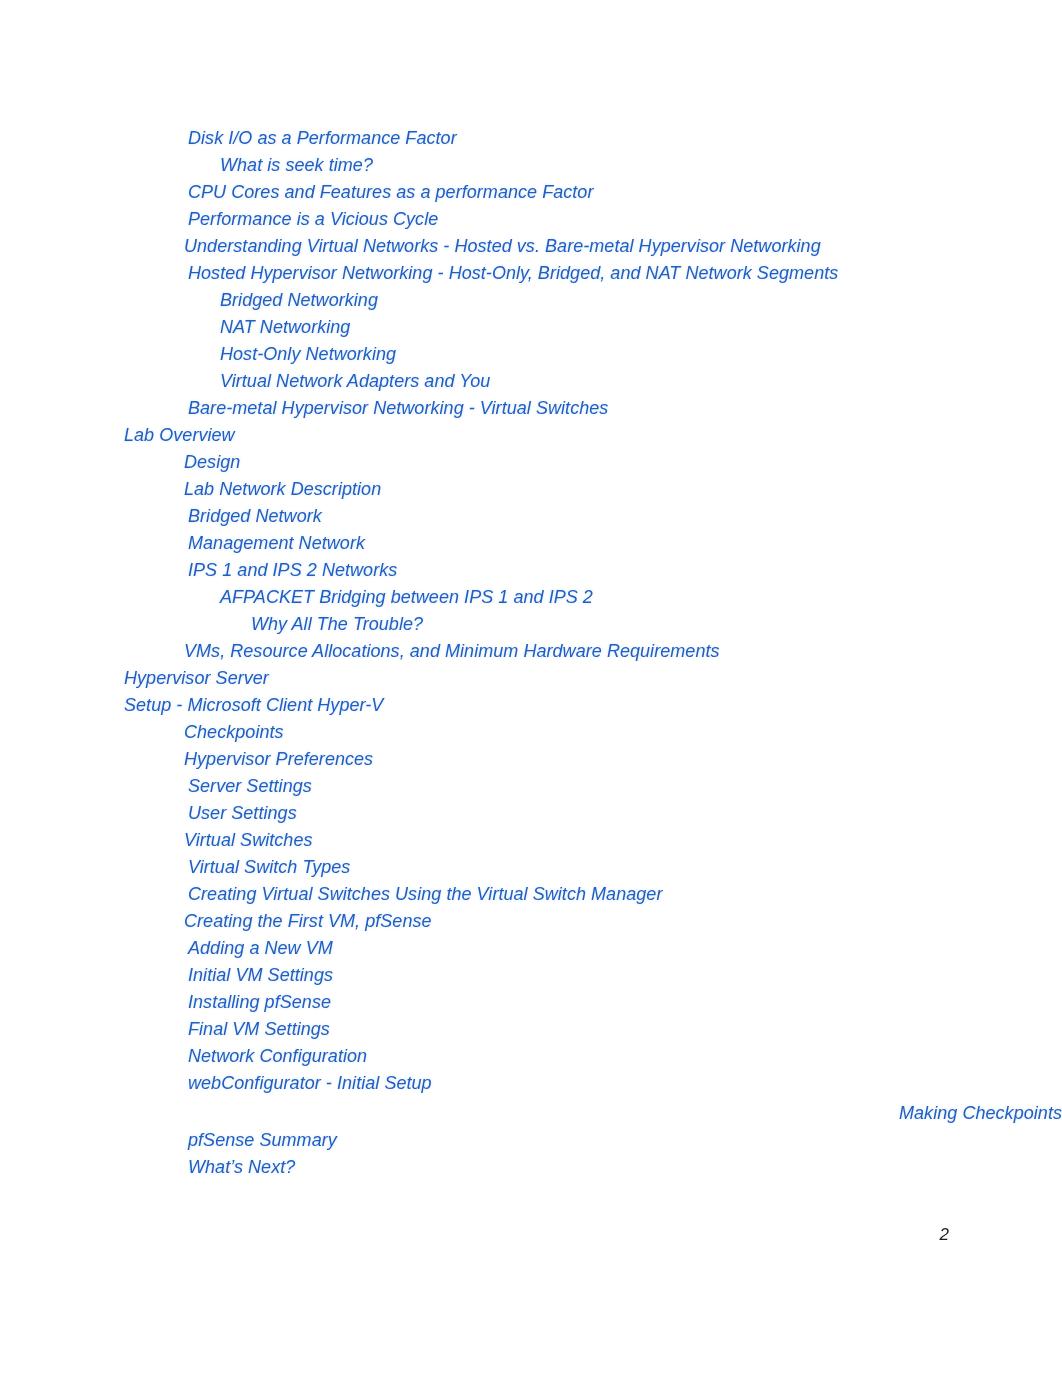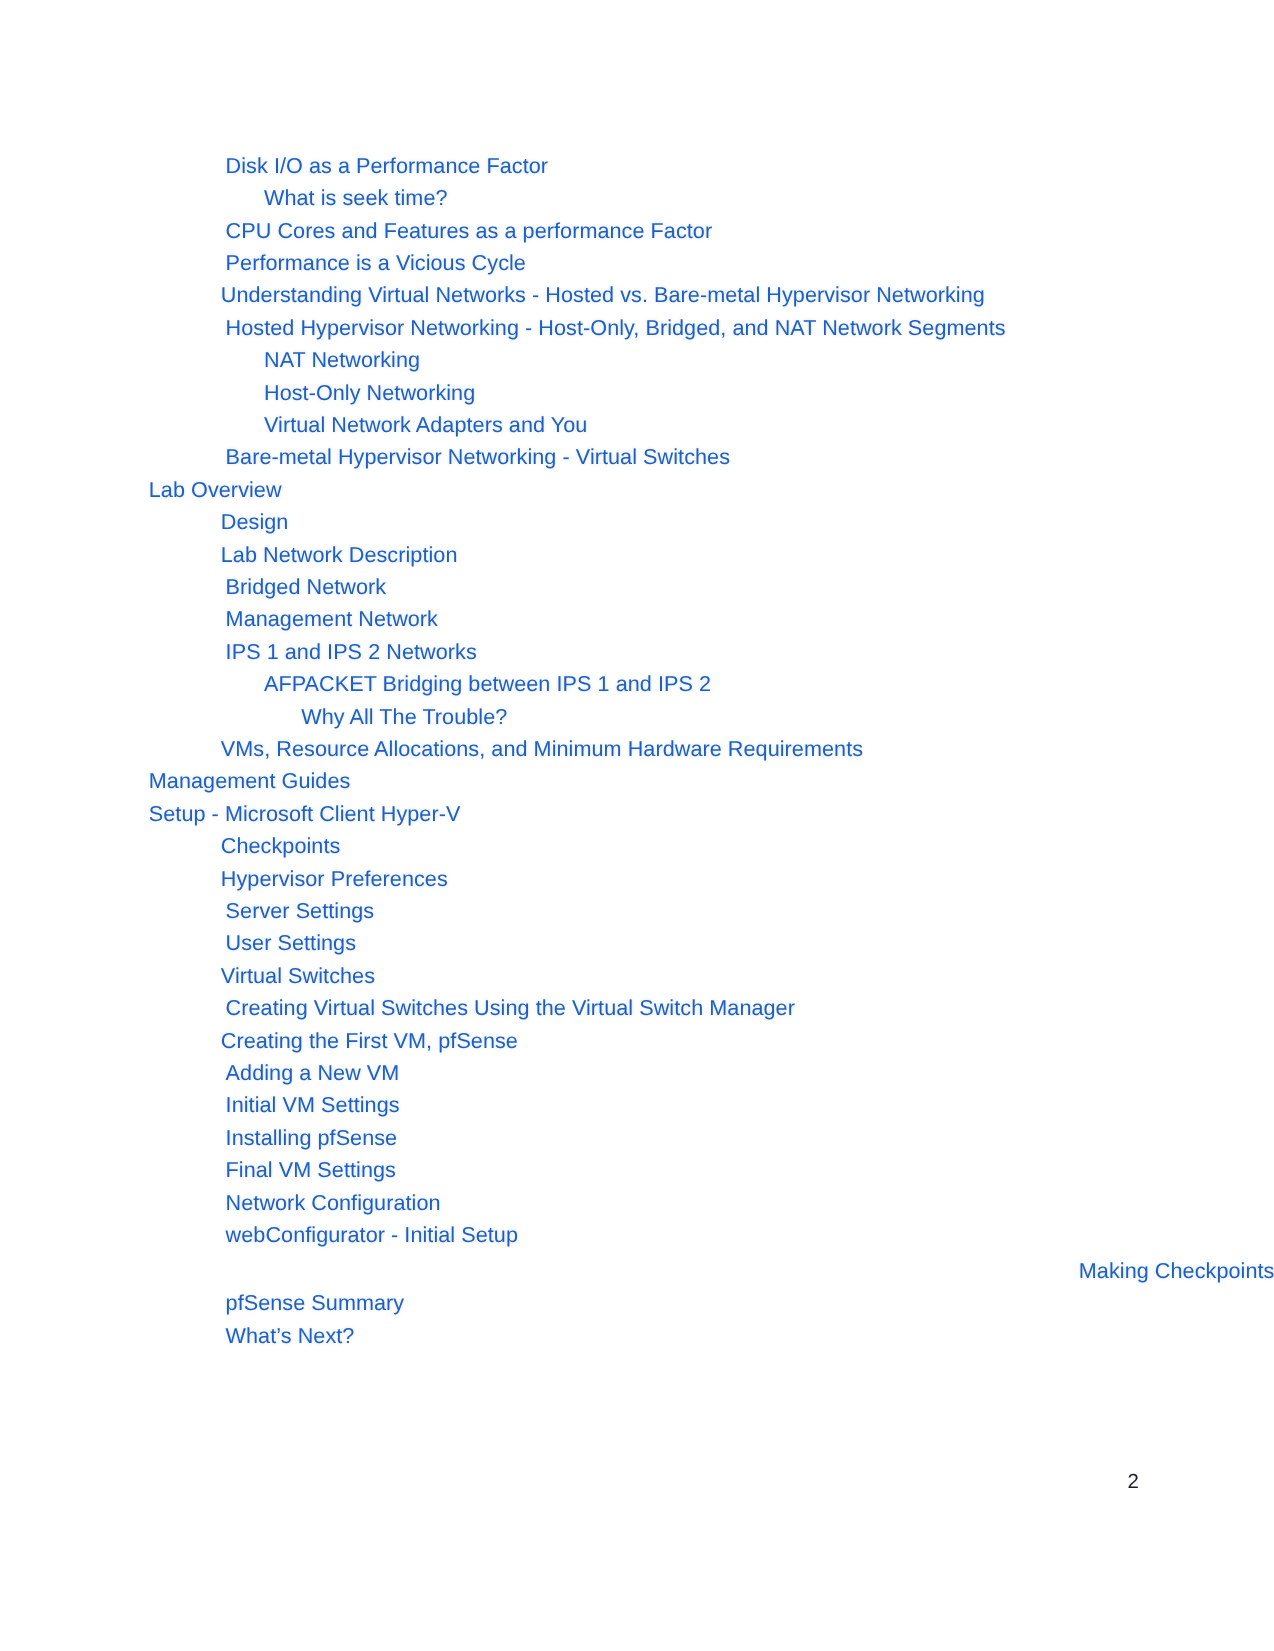--- a/index.html
+++ b/index.html
@@ -13,20 +13,21 @@
     height: 1376px;
     position: relative;
     font-family: "Liberation Sans", sans-serif;
     -webkit-font-smoothing: antialiased;
   }
 
   #page {
     position: absolute;
     inset: 0;
     background: #ffffff;
+    font-style: italic;
   }
 
   #toc {
     position: absolute;
     left: 0;
     top: 0;
     width: 1062px;
   }
 
   .toc-entry {
@@ -70,40 +71,42 @@
 
   <div id="toc">
     <div id="toc-top-spacer"></div>
 
   <a class="toc-entry lvl2" href="#">Disk I/O as a Performance Factor</a>
       <a class="toc-entry lvl3" href="#">What is seek time?</a>
       <a class="toc-entry lvl2" href="#">CPU Cores and Features as a performance Factor</a>
       <a class="toc-entry lvl2" href="#">Performance is a Vicious Cycle</a>
       <a class="toc-entry lvl1" href="#">Understanding Virtual Networks - Hosted vs. Bare-metal Hypervisor Networking</a>
       <a class="toc-entry lvl2" href="#">Hosted Hypervisor Networking - Host-Only, Bridged, and NAT Network Segments</a>
+      <a class="toc-entry lvl3" href="#">Bridged Networking</a>
       <a class="toc-entry lvl3" href="#">NAT Networking</a>
       <a class="toc-entry lvl3" href="#">Host-Only Networking</a>
       <a class="toc-entry lvl3" href="#">Virtual Network Adapters and You</a>
       <a class="toc-entry lvl2" href="#">Bare-metal Hypervisor Networking - Virtual Switches</a>
       <a class="toc-entry lvl0 gap" href="#">Lab Overview</a>
       <a class="toc-entry lvl1" href="#">Design</a>
       <a class="toc-entry lvl1" href="#">Lab Network Description</a>
       <a class="toc-entry lvl2" href="#">Bridged Network</a>
       <a class="toc-entry lvl2" href="#">Management Network</a>
       <a class="toc-entry lvl2" href="#">IPS 1 and IPS 2 Networks</a>
       <a class="toc-entry lvl3" href="#">AFPACKET Bridging between IPS 1 and IPS 2</a>
       <a class="toc-entry lvl4" href="#">Why All The Trouble?</a>
       <a class="toc-entry lvl1" href="#">VMs, Resource Allocations, and Minimum Hardware Requirements</a>
-      <a class="toc-entry lvl0 gap" href="#">Management Guides</a>
+      <a class="toc-entry lvl0 gap" href="#">Hypervisor Server</a>
       <a class="toc-entry lvl0 gap" href="#">Setup - Microsoft Client Hyper-V</a>
       <a class="toc-entry lvl1" href="#">Checkpoints</a>
       <a class="toc-entry lvl1" href="#">Hypervisor Preferences</a>
       <a class="toc-entry lvl2" href="#">Server Settings</a>
       <a class="toc-entry lvl2" href="#">User Settings</a>
       <a class="toc-entry lvl1" href="#">Virtual Switches</a>
+      <a class="toc-entry lvl2" href="#">Virtual Switch Types</a>
       <a class="toc-entry lvl2" href="#">Creating Virtual Switches Using the Virtual Switch Manager</a>
       <a class="toc-entry lvl1" href="#">Creating the First VM, pfSense</a>
       <a class="toc-entry lvl2" href="#">Adding a New VM</a>
       <a class="toc-entry lvl2" href="#">Initial VM Settings</a>
       <a class="toc-entry lvl2" href="#">Installing pfSense</a>
       <a class="toc-entry lvl2" href="#">Final VM Settings</a>
       <a class="toc-entry lvl2" href="#">Network Configuration</a>
       <a class="toc-entry lvl2" href="#">webConfigurator - Initial Setup</a>
       <a class="toc-entry lvl2 gap-sm" href="#">Making Checkpoints</a>
       <a class="toc-entry lvl2" href="#">pfSense Summary</a>

